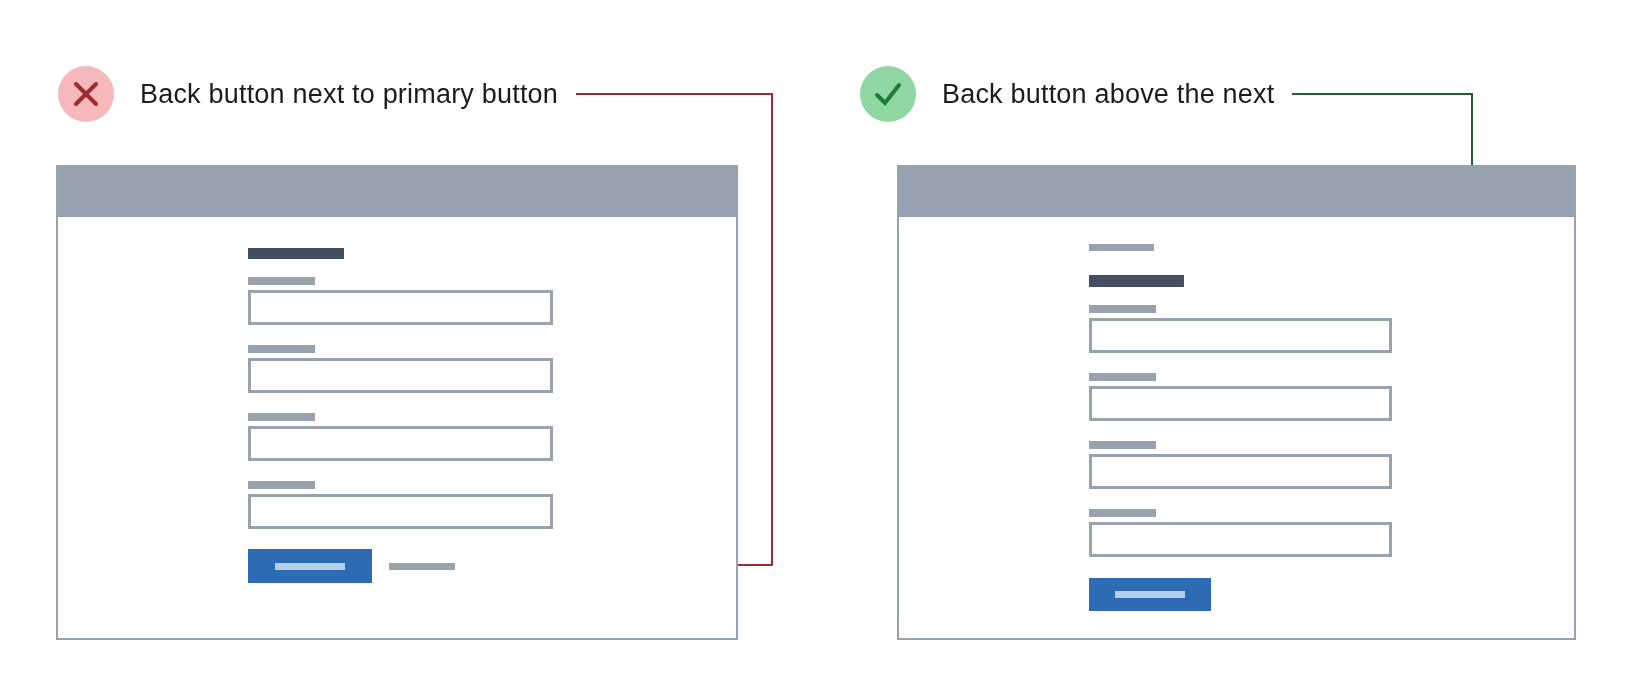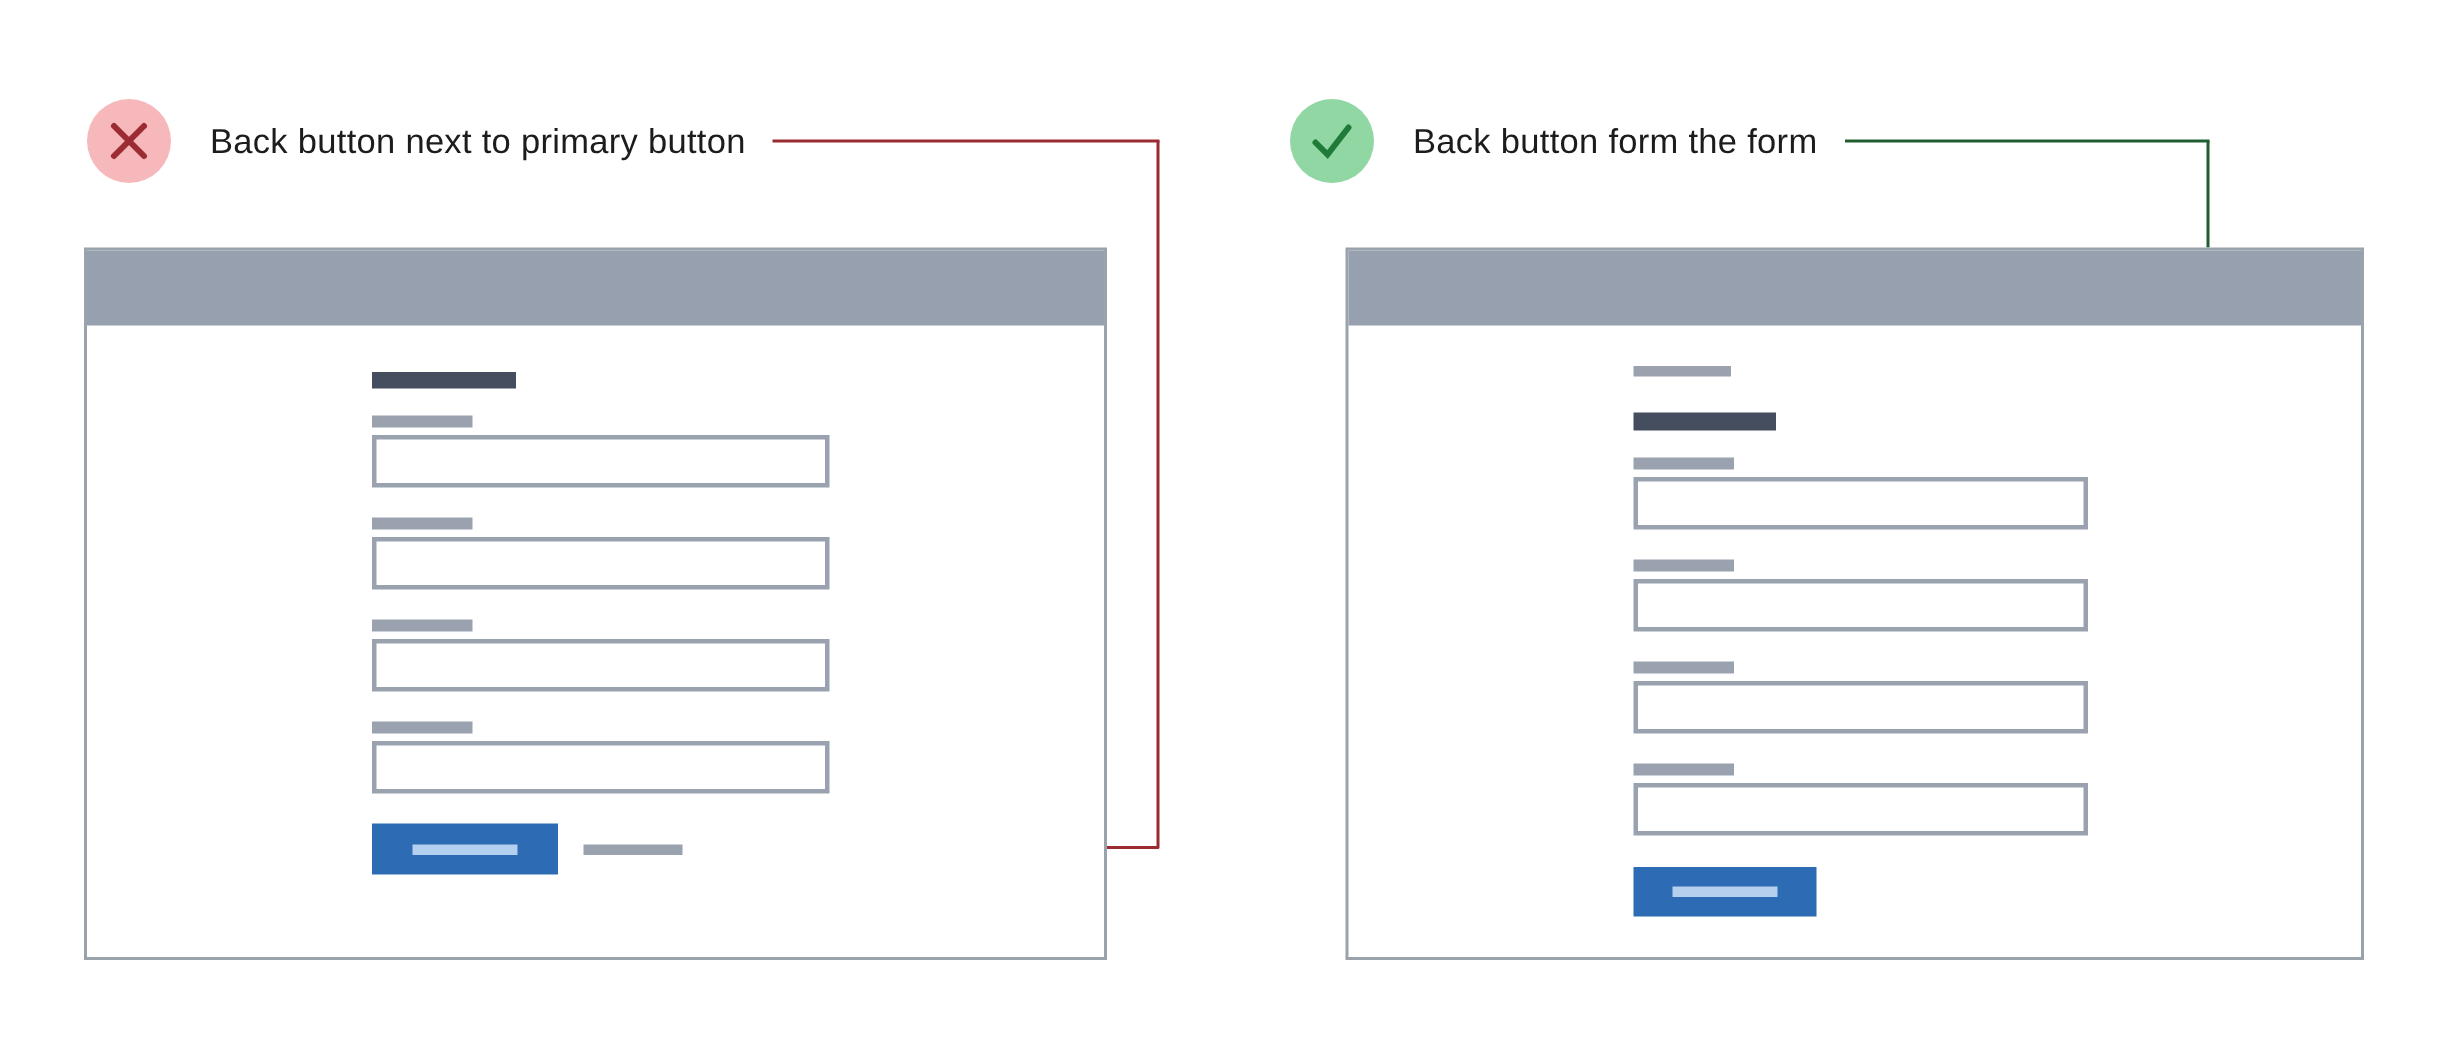--- a/index.html
+++ b/index.html
@@ -12,21 +12,21 @@
   .caption-row { position:absolute; display:flex; align-items:center; height:56px; top:66px; }
   .caption-row.bad  { left:58px;  width:715px; }
   .caption-row.good { left:860px; width:613px; }
   .badge {
     width:56px; height:56px; border-radius:50%; flex:none;
     display:flex; align-items:center; justify-content:center;
   }
   .badge.bad  { background:var(--bad-badge-bg); }
   .badge.good { background:var(--good-badge-bg); }
   .caption-text {
-    margin-left:26px; font-size:23px; color:var(--text); white-space:nowrap;
+    margin-left:26px; font-size:27px; color:var(--text); white-space:nowrap;
     letter-spacing:0.2px;
   }
   .caption-line { flex:1; height:2px; margin-left:18px; }
   .caption-row.bad  .caption-line { background:var(--bad-accent); }
   .caption-row.good .caption-line { background:var(--good-line); }
 
   
   .browser { position:absolute; background:#ffffff; border:2px solid var(--panel-border); box-sizing:border-box; }
   .browser.bad  { left:56px;  top:165px; width:682px; height:475px; }
   .browser.good { left:897px; top:165px; width:679px; height:475px; }
@@ -87,21 +87,21 @@
     <span class="caption-text">Back button next to primary button</span>
     <span class="caption-line"></span>
   </div>
 
   <div class="caption-row good">
     <span class="badge good">
       <svg width="30" height="26" viewBox="0 0 30 26">
         <path class="icon-stroke-good" d="M 4 14 L 12 22 L 26 4"></path>
       </svg>
     </span>
-    <span class="caption-text">Back button form the form</span>
+    <span class="caption-text">Back button above the next</span>
     <span class="caption-line"></span>
   </div>
 
   <div class="browser bad">
     <div class="browser-header"></div>
     <div class="form">
       <div class="title-bar"></div>
       <div>
           <div class="field-group">
             <div class="field-label-bar"></div>

